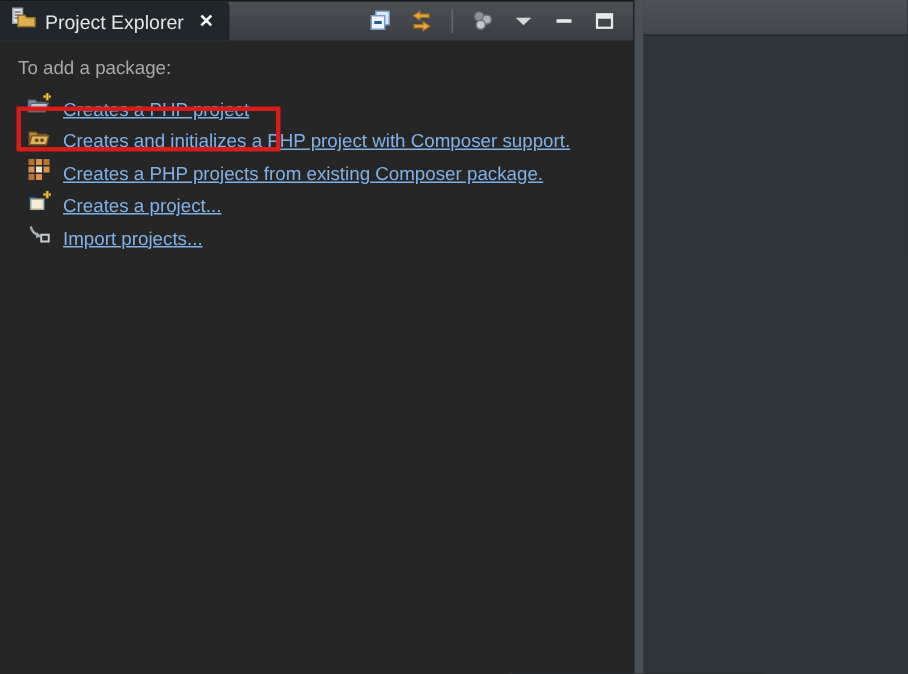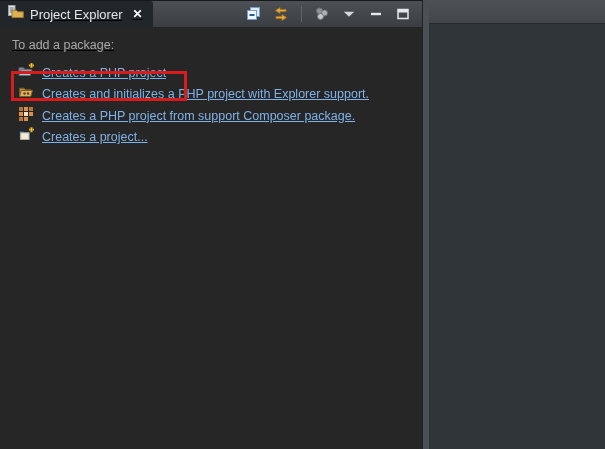--- a/index.html
+++ b/index.html
@@ -1,17 +1,17 @@
 <!DOCTYPE html>
 <html><head>
 <meta charset="utf-8">
 <style>
   html,body{margin:0;padding:0;width:605px;height:449px;overflow:hidden;
     font-family:"Liberation Sans",sans-serif;background:#2f3438;}
-  .workbench{position:relative;width:605px;height:449px;display:flex;text-decoration:underline;}
+  .workbench{position:relative;width:605px;height:449px;display:flex;}
 
   
   .left-panel{position:relative;width:422px;height:449px;background:#262626;flex:none;}
   .tabbar{height:27px;display:flex;align-items:stretch;
     background:linear-gradient(#4d5156,#3a3e43);border-top:1px solid #17191c;box-sizing:border-box;}
   .tab{display:flex;align-items:center;gap:6px;background:#21262b;padding:0 10px 0 8px;
     border-radius:0 3px 0 0;cursor:default;}
   .tab-label{color:#e4e6e8;font-size:13px;white-space:nowrap;}
   .tab-close{color:#ffffff;font-weight:900;font-size:12px;margin-left:4px;cursor:pointer;line-height:1;}
   .tab-spacer{flex:1;}
@@ -120,51 +120,61 @@
 
         <li>
           <span>
             <svg width="16" height="16" viewBox="0 0 16 16">
               <path d="M1.5 12.5 V4.2 H6 L7.4 5.7 H13 V7" fill="#b98a3c" stroke="#7d5a20"></path>
               <path d="M1.5 12.5 L3.2 6.5 H14.5 L12.8 12.5 Z" fill="#ddb05e" stroke="#7d5a20"></path>
               <circle cx="6.5" cy="9.5" r="1.2" fill="#5b4218"></circle>
               <circle cx="10" cy="9.5" r="1.2" fill="#5b4218"></circle>
             </svg>
           </span>
-          <span class="lnk">Creates and initializes a PHP project with Explorer support.</span>
+          <span class="lnk">Creates and initializes a PHP project with Composer support.</span>
         </li>
 
         <li>
           <span>
             <svg width="16" height="16" viewBox="0 0 16 16">
               <rect x="1" y="1" width="4" height="4" fill="#b87333"></rect>
               <rect x="6" y="1" width="4" height="4" fill="#d89048"></rect>
               <rect x="11" y="1" width="4" height="4" fill="#b87333"></rect>
               <rect x="1" y="6" width="4" height="4" fill="#d89048"></rect>
               <rect x="6" y="6" width="4" height="4" fill="#f0e2cf"></rect>
               <rect x="11" y="6" width="4" height="4" fill="#d89048"></rect>
               <rect x="1" y="11" width="4" height="4" fill="#b87333"></rect>
               <rect x="6" y="11" width="4" height="4" fill="#d89048"></rect>
             </svg>
           </span>
-          <span class="lnk">Creates a PHP project from support Composer package.</span>
+          <span class="lnk">Creates a PHP projects from existing Composer package.</span>
         </li>
 
         <li>
           <span>
             <svg width="16" height="16" viewBox="0 0 16 16">
               <path d="M1 12.5 V3.5 H5.4 L6.8 5 H12.5 V12.5 Z" fill="#2c4a6b" stroke="#16293d"></path>
               <rect x="2.6" y="5.8" width="8.4" height="6.7" fill="#f2ecd8" stroke="#b9b093"></rect>
               <rect x="11" y="1.9" width="5" height="1.6" fill="#f3c33f" stroke="#9c7a1e" stroke-width="0.5"></rect>
               <rect x="12.7" y="0.3" width="1.6" height="4.8" fill="#f3c33f" stroke="#9c7a1e" stroke-width="0.5"></rect>
             </svg>
           </span>
           <span class="lnk">Creates a project...</span>
         </li>
 
+        <li>
+          <span>
+            <svg width="16" height="16" viewBox="0 0 16 16">
+              <path d="M2.5 3 Q3.5 7.5 7.5 8.7" fill="none" stroke="#aab0b6" stroke-width="1.6"></path>
+              <path d="M6.6 6.6 L9.8 9.8 L5.9 10.6 Z" fill="#aab0b6"></path>
+              <path d="M9.5 8.5 H14.5 V13 H9.5 Z" fill="none" stroke="#c8cdd2" stroke-width="1.3"></path>
+            </svg>
+          </span>
+          <span class="lnk">Import projects...</span>
+        </li>
 
       </ul>
     </div>
 
     <div class="annotation"></div>
   </div>
 
   <div class="sash"></div>
 
   <div class="editor-area">

